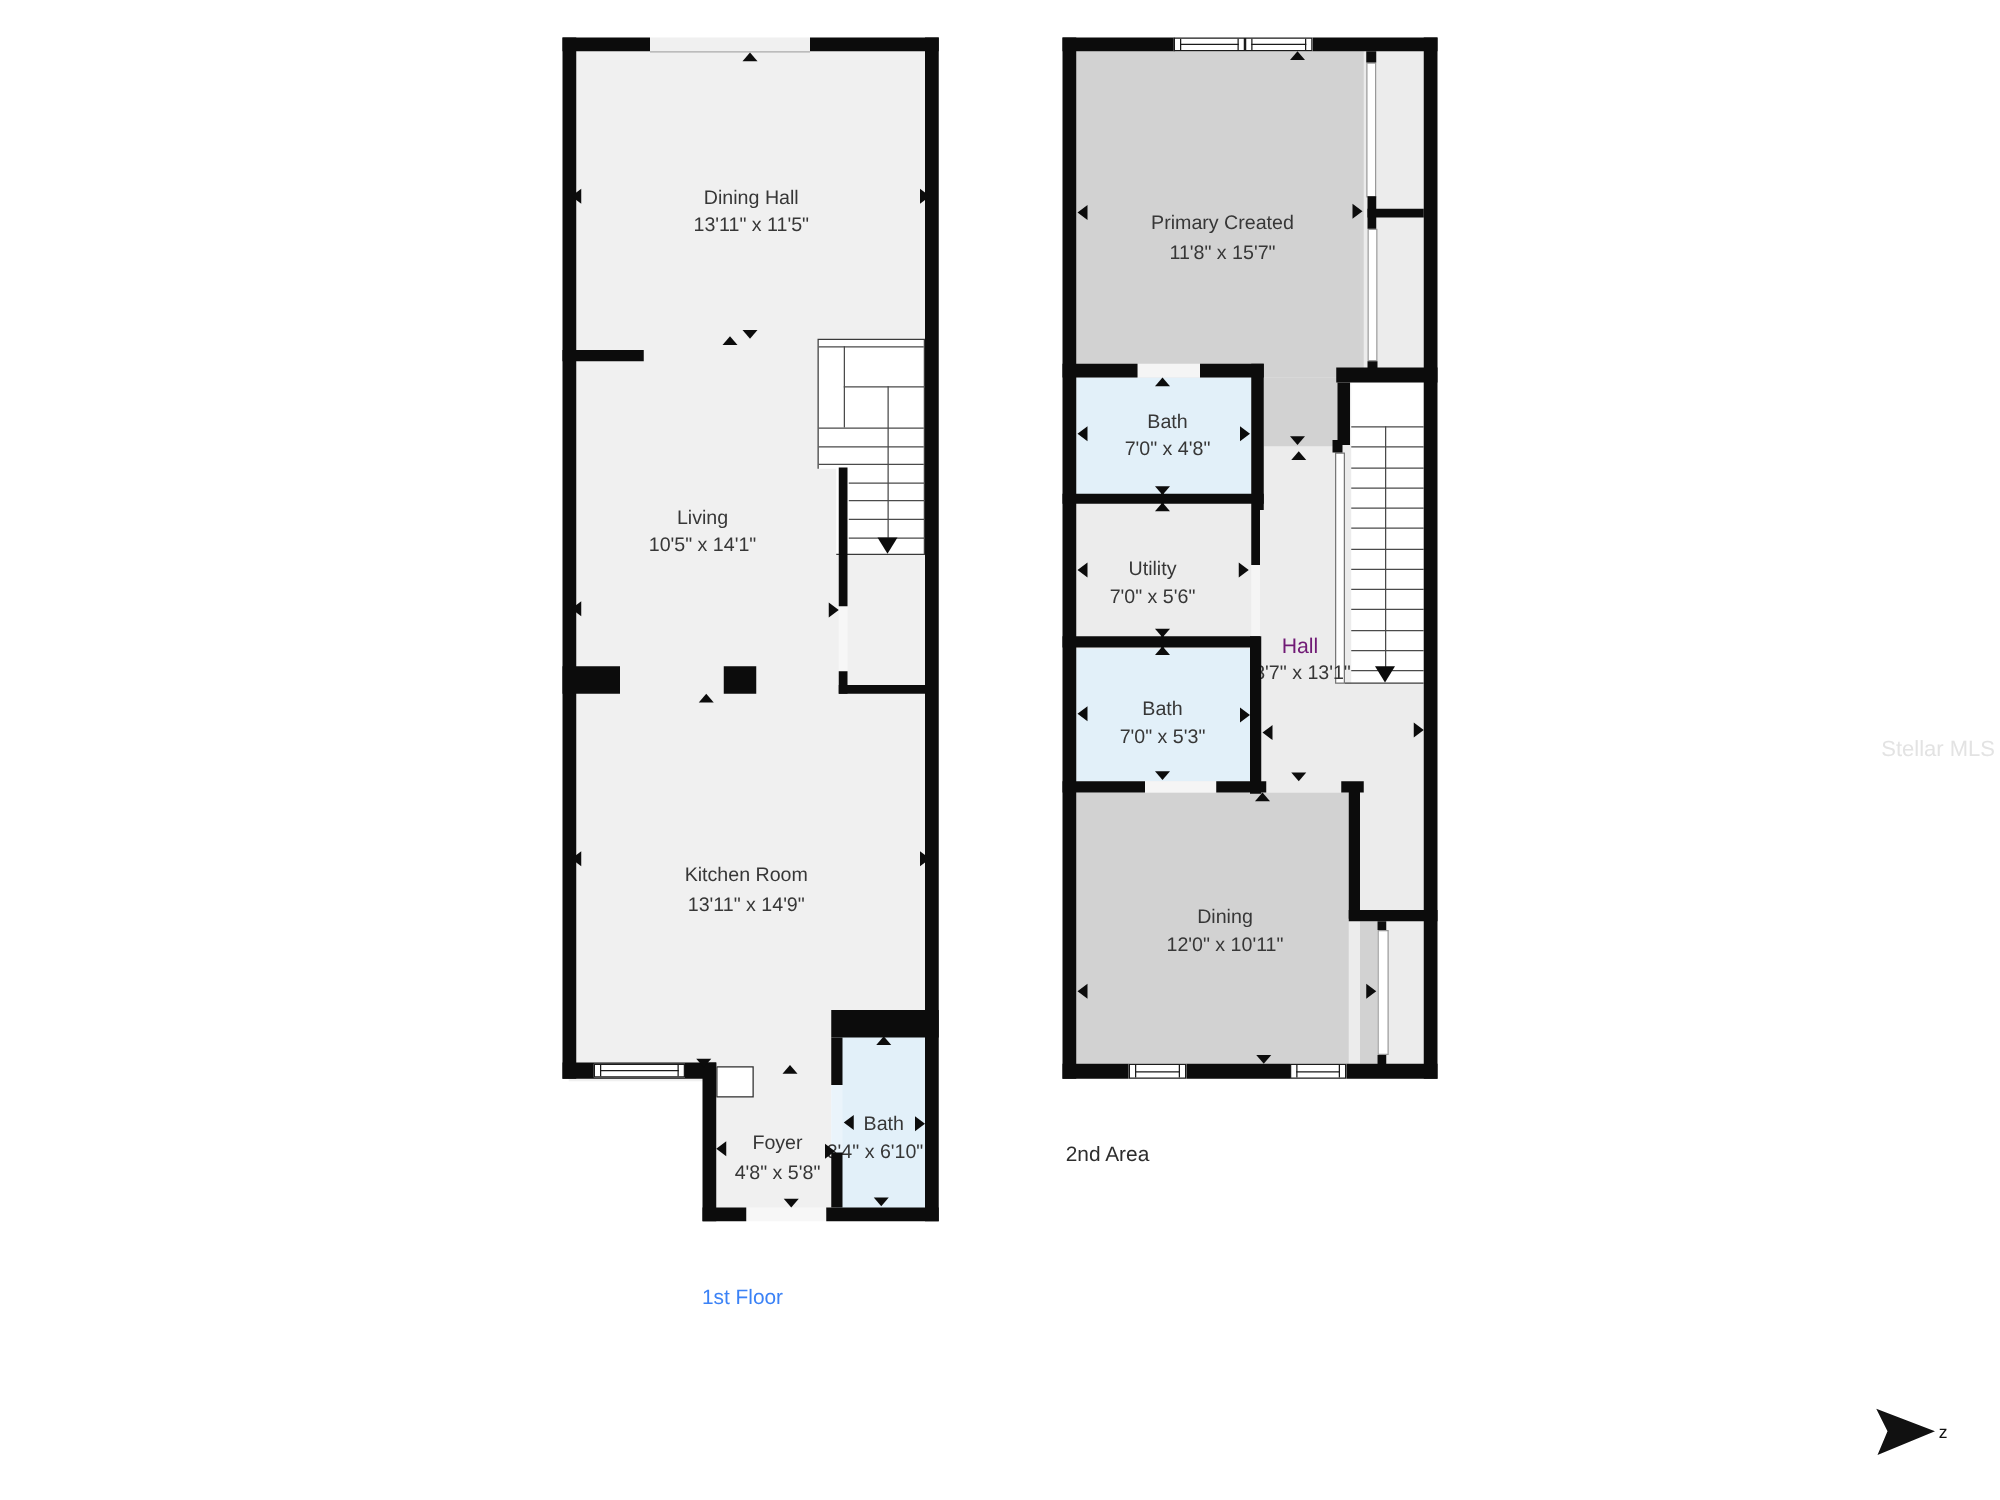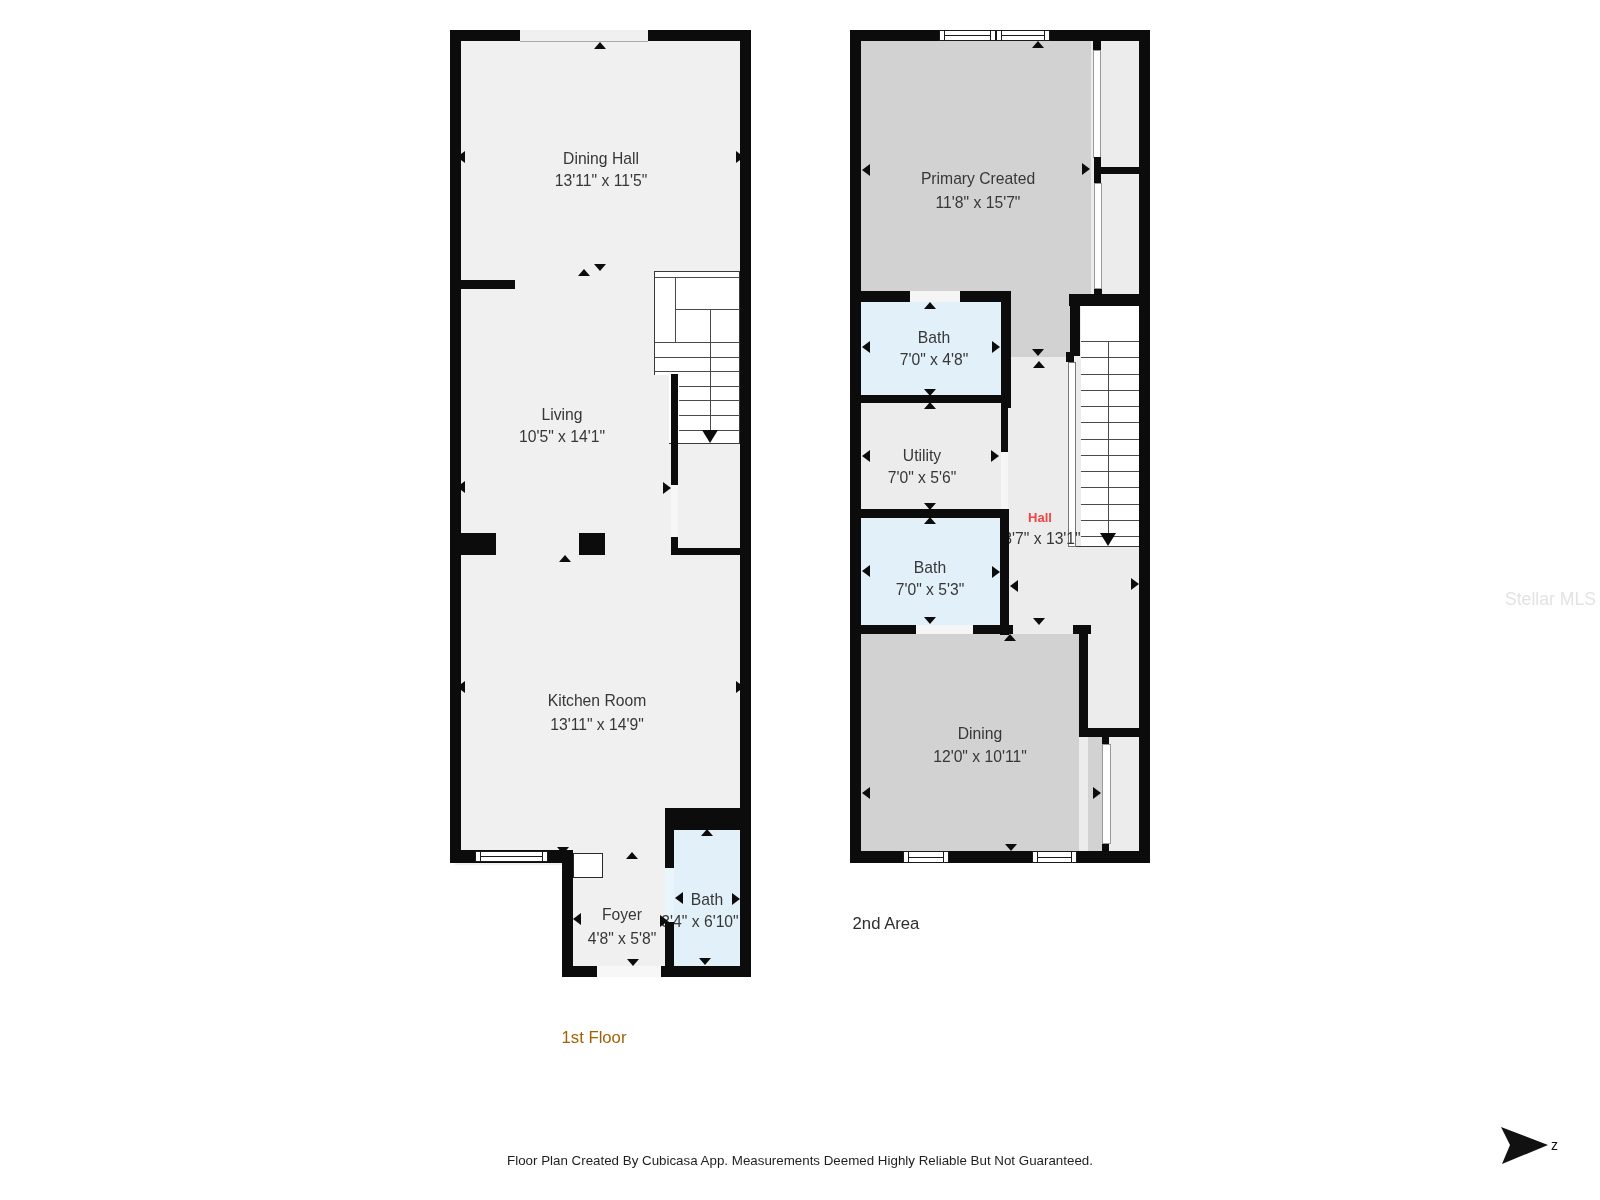--- a/index.html
+++ b/index.html
@@ -110,21 +110,21 @@
 <div style="position:absolute;left:1094px;top:183px;width:8px;height:106px;background:#fff;border:1px solid #999;box-sizing:border-box;z-index:3;"></div>
 <div style="position:absolute;left:1102px;top:744px;width:9px;height:100px;background:#fff;border:1px solid #999;box-sizing:border-box;z-index:3;"></div>
 <div style="position:absolute;left:978px;top:179px;transform:translate(-50%,-50%);font-size:15.7px;color:#373737;white-space:nowrap;z-index:5;font-weight:400;">Primary Created</div>
 <div style="position:absolute;left:978px;top:203px;transform:translate(-50%,-50%);font-size:15.7px;color:#373737;white-space:nowrap;z-index:5;font-weight:400;">11'8" x 15'7"</div>
 <div style="position:absolute;left:934px;top:338px;transform:translate(-50%,-50%);font-size:15.7px;color:#373737;white-space:nowrap;z-index:5;font-weight:400;">Bath</div>
 <div style="position:absolute;left:934px;top:360px;transform:translate(-50%,-50%);font-size:15.7px;color:#373737;white-space:nowrap;z-index:5;font-weight:400;">7'0" x 4'8"</div>
 <div style="position:absolute;left:922px;top:456px;transform:translate(-50%,-50%);font-size:15.7px;color:#373737;white-space:nowrap;z-index:5;font-weight:400;">Utility</div>
 <div style="position:absolute;left:922px;top:478px;transform:translate(-50%,-50%);font-size:15.7px;color:#373737;white-space:nowrap;z-index:5;font-weight:400;">7'0" x 5'6"</div>
 <div style="position:absolute;left:930px;top:568px;transform:translate(-50%,-50%);font-size:15.7px;color:#373737;white-space:nowrap;z-index:5;font-weight:400;">Bath</div>
 <div style="position:absolute;left:930px;top:590px;transform:translate(-50%,-50%);font-size:15.7px;color:#373737;white-space:nowrap;z-index:5;font-weight:400;">7'0" x 5'3"</div>
-<div style="position:absolute;left:1040px;top:517px;transform:translate(-50%,-50%);font-size:13px;color:#ef4444;white-space:nowrap;z-index:5;font-weight:700;">Hall</div>
+<div style="position:absolute;left:1040px;top:517px;transform:translate(-50%,-50%);font-size:17px;color:#701a75;white-space:nowrap;z-index:5;font-weight:400;">Hall</div>
 <div style="position:absolute;left:1042px;top:539px;transform:translate(-50%,-50%);font-size:15.7px;color:#373737;white-space:nowrap;z-index:5;font-weight:400;">3'7" x 13'1"</div>
 <div style="position:absolute;left:980px;top:734px;transform:translate(-50%,-50%);font-size:15.7px;color:#373737;white-space:nowrap;z-index:5;font-weight:400;">Dining</div>
 <div style="position:absolute;left:980px;top:757px;transform:translate(-50%,-50%);font-size:15.7px;color:#373737;white-space:nowrap;z-index:5;font-weight:400;">12'0" x 10'11"</div>
 <div style="position:absolute;left:993px;top:525px;width:8px;height:24px;background:#e2f0f9;z-index:5;"></div>
 <div style="position:absolute;left:850px;top:30px;width:90px;height:11px;background:#0c0c0c;z-index:6;"></div>
 <div style="position:absolute;left:1050px;top:30px;width:100px;height:11px;background:#0c0c0c;z-index:6;"></div>
 <div style="position:absolute;left:850px;top:30px;width:11px;height:833px;background:#0c0c0c;z-index:6;"></div>
 <div style="position:absolute;left:1139px;top:30px;width:11px;height:833px;background:#0c0c0c;z-index:6;"></div>
 <div style="position:absolute;left:850px;top:851px;width:53px;height:12px;background:#0c0c0c;z-index:6;"></div>
 <div style="position:absolute;left:949px;top:851px;width:83px;height:12px;background:#0c0c0c;z-index:6;"></div>
@@ -189,20 +189,19 @@
 <div style="position:absolute;left:924.0px;top:617px;width:0;height:0;border-left:6.0px solid transparent;border-right:6.0px solid transparent;border-top:7px solid #0c0c0c;z-index:9;"></div>
 <div style="position:absolute;left:1004.0px;top:634px;width:0;height:0;border-left:6.0px solid transparent;border-right:6.0px solid transparent;border-bottom:7px solid #0c0c0c;z-index:9;"></div>
 <div style="position:absolute;left:1033.0px;top:618px;width:0;height:0;border-left:6.0px solid transparent;border-right:6.0px solid transparent;border-top:7px solid #0c0c0c;z-index:9;"></div>
 <div style="position:absolute;left:1032.0px;top:349px;width:0;height:0;border-left:6.0px solid transparent;border-right:6.0px solid transparent;border-top:7px solid #0c0c0c;z-index:9;"></div>
 <div style="position:absolute;left:1033.0px;top:361px;width:0;height:0;border-left:6.0px solid transparent;border-right:6.0px solid transparent;border-bottom:7px solid #0c0c0c;z-index:9;"></div>
 <div style="position:absolute;left:1010px;top:580.0px;width:0;height:0;border-top:6.0px solid transparent;border-bottom:6.0px solid transparent;border-right:8px solid #0c0c0c;z-index:9;"></div>
 <div style="position:absolute;left:1131px;top:578.0px;width:0;height:0;border-top:6.0px solid transparent;border-bottom:6.0px solid transparent;border-left:8px solid #0c0c0c;z-index:9;"></div>
 <div style="position:absolute;left:862px;top:787.0px;width:0;height:0;border-top:6.0px solid transparent;border-bottom:6.0px solid transparent;border-right:8px solid #0c0c0c;z-index:9;"></div>
 <div style="position:absolute;left:1093px;top:787.0px;width:0;height:0;border-top:6.0px solid transparent;border-bottom:6.0px solid transparent;border-left:8px solid #0c0c0c;z-index:9;"></div>
 <div style="position:absolute;left:1005.0px;top:844px;width:0;height:0;border-left:6.0px solid transparent;border-right:6.0px solid transparent;border-top:7px solid #0c0c0c;z-index:9;"></div>
-<div style="position:absolute;left:594px;top:1038px;transform:translate(-50%,-50%);font-size:16.7px;color:#a16207;white-space:nowrap;z-index:5;font-weight:400;">1st Floor</div>
+<div style="position:absolute;left:594px;top:1038px;transform:translate(-50%,-50%);font-size:16.7px;color:#3b82f6;white-space:nowrap;z-index:5;font-weight:400;">1st Floor</div>
 <div style="position:absolute;left:886px;top:924px;transform:translate(-50%,-50%);font-size:16.7px;color:#2e2e2e;white-space:nowrap;z-index:5;font-weight:400;">2nd Area</div>
-<div style="position:absolute;left:800px;top:1160px;transform:translate(-50%,-50%);font-size:13.35px;color:#1f1f1f;white-space:nowrap;z-index:5;font-weight:400;">Floor Plan Created By Cubicasa App. Measurements Deemed Highly Reliable But Not Guaranteed.</div>
 <div style="position:absolute;left:1505px;top:589px;width:90px;font-size:17.6px;color:#e3e3e3;z-index:5;white-space:nowrap;font-weight:400;">Stellar MLS</div>
 <svg style="position:absolute;left:1490px;top:1115px;z-index:5;" width="85" height="60" viewBox="0 0 85 60">
 <polygon points="11,12 58,30 12,49 20,30" fill="#111"></polygon>
 <text x="61" y="35" font-size="14" fill="#111" font-family="Liberation Sans, sans-serif">z</text>
 </svg>
 </div>
 </body></html>

